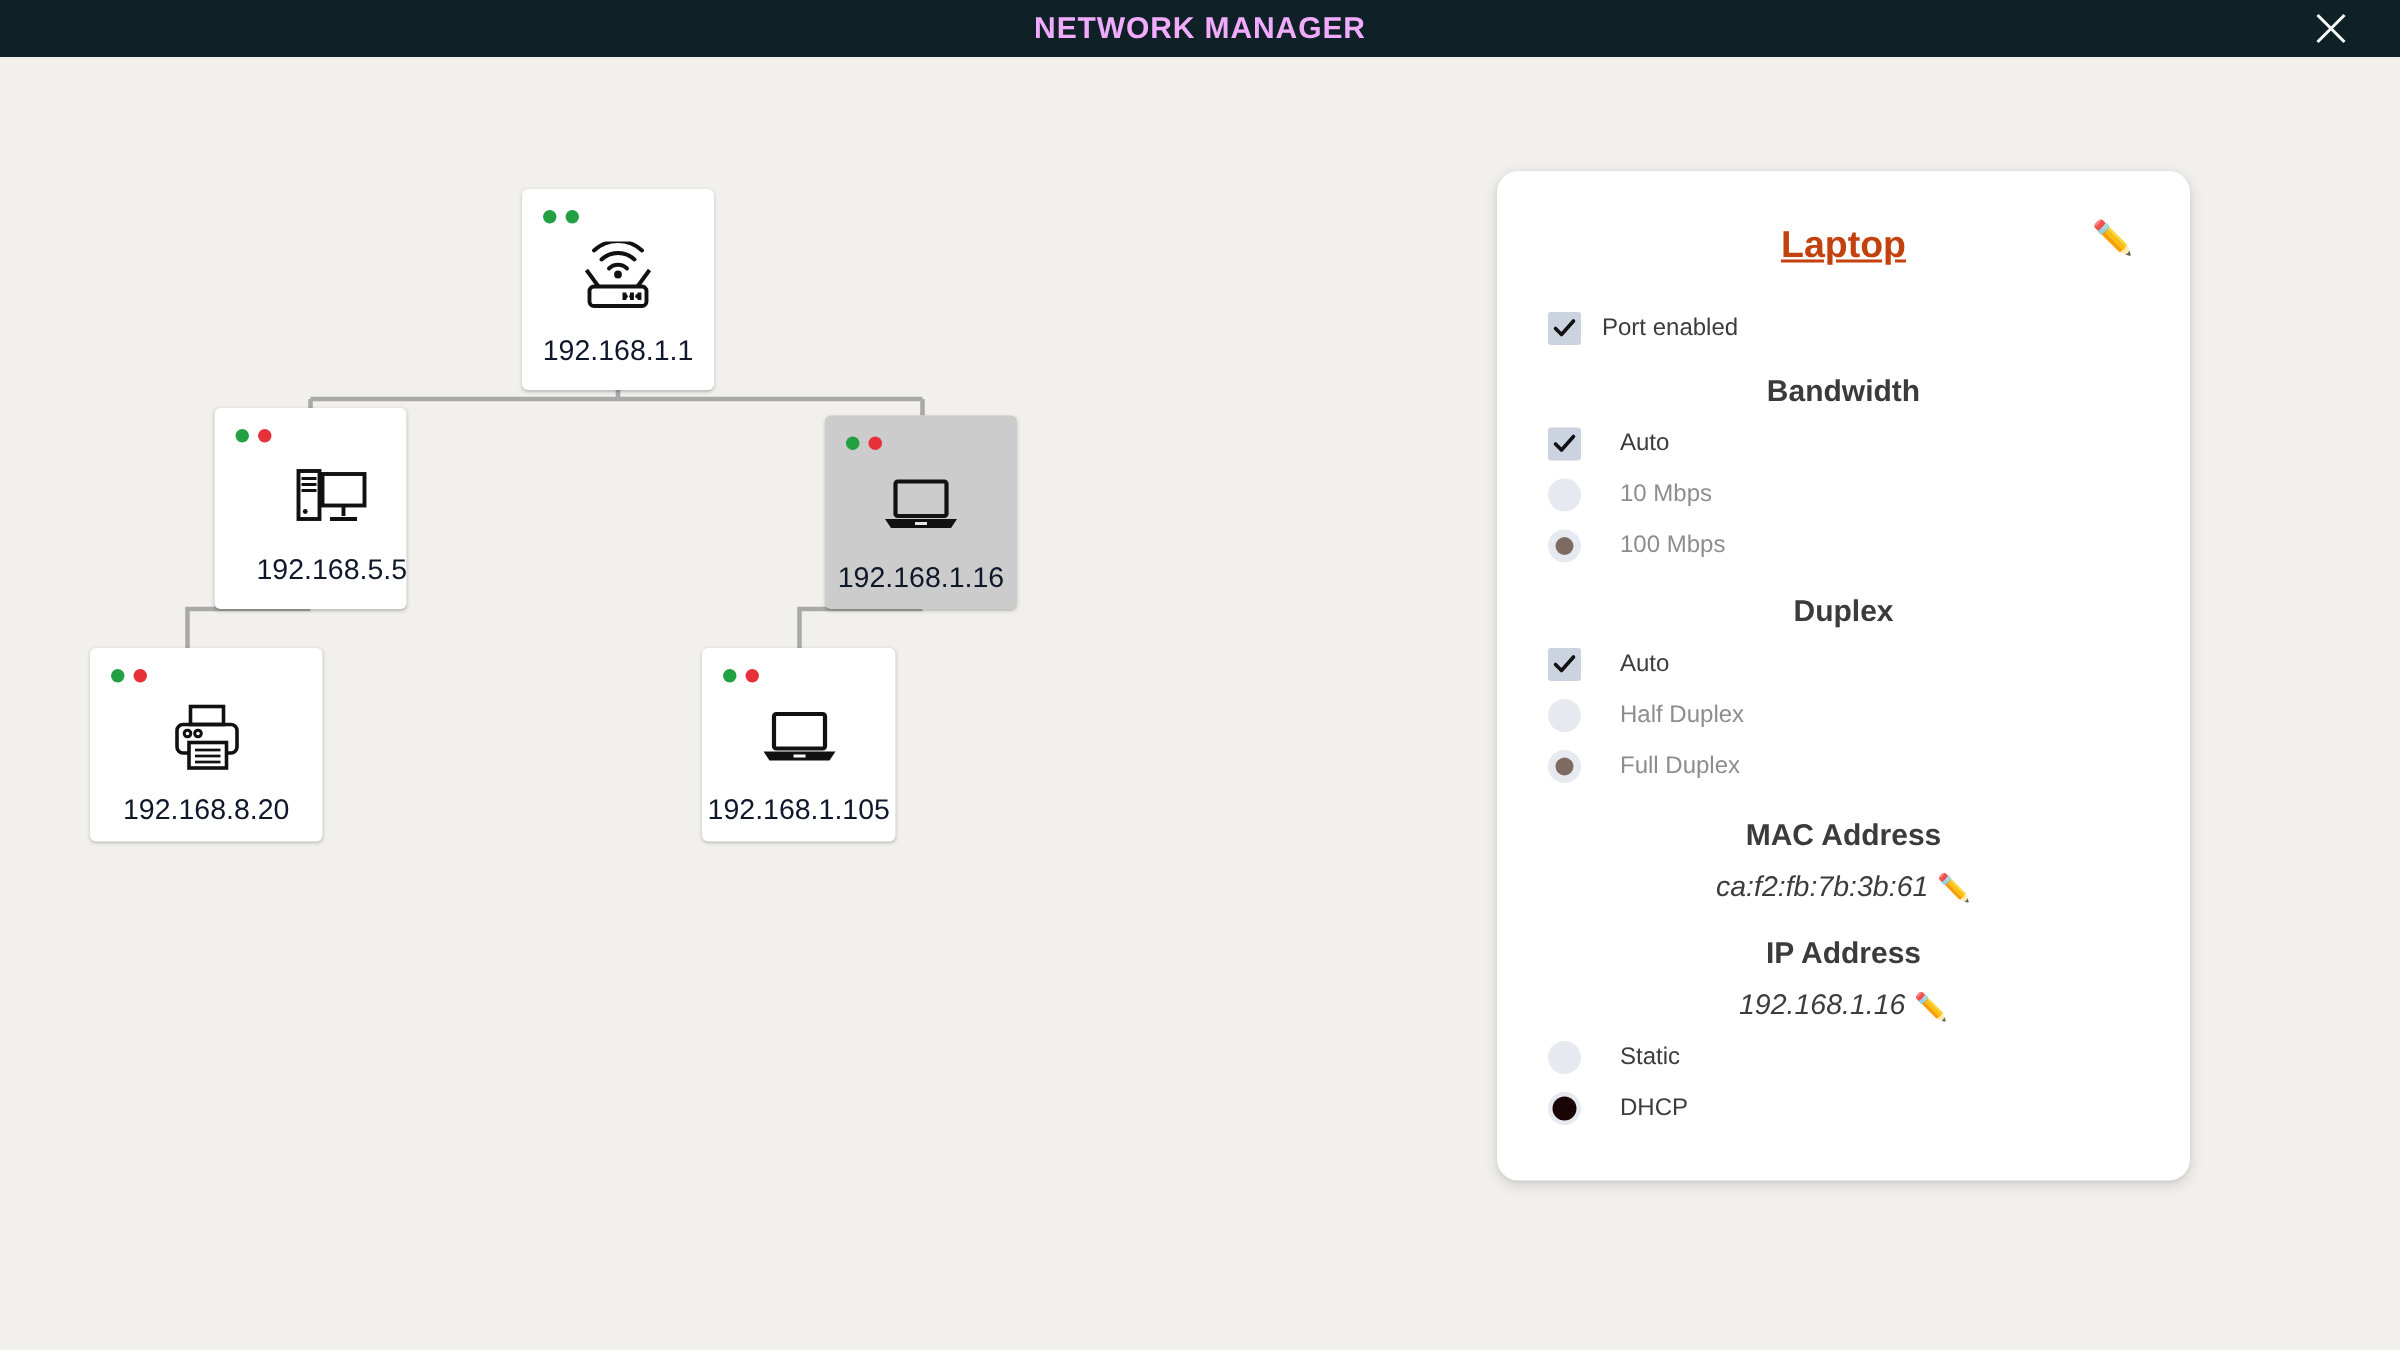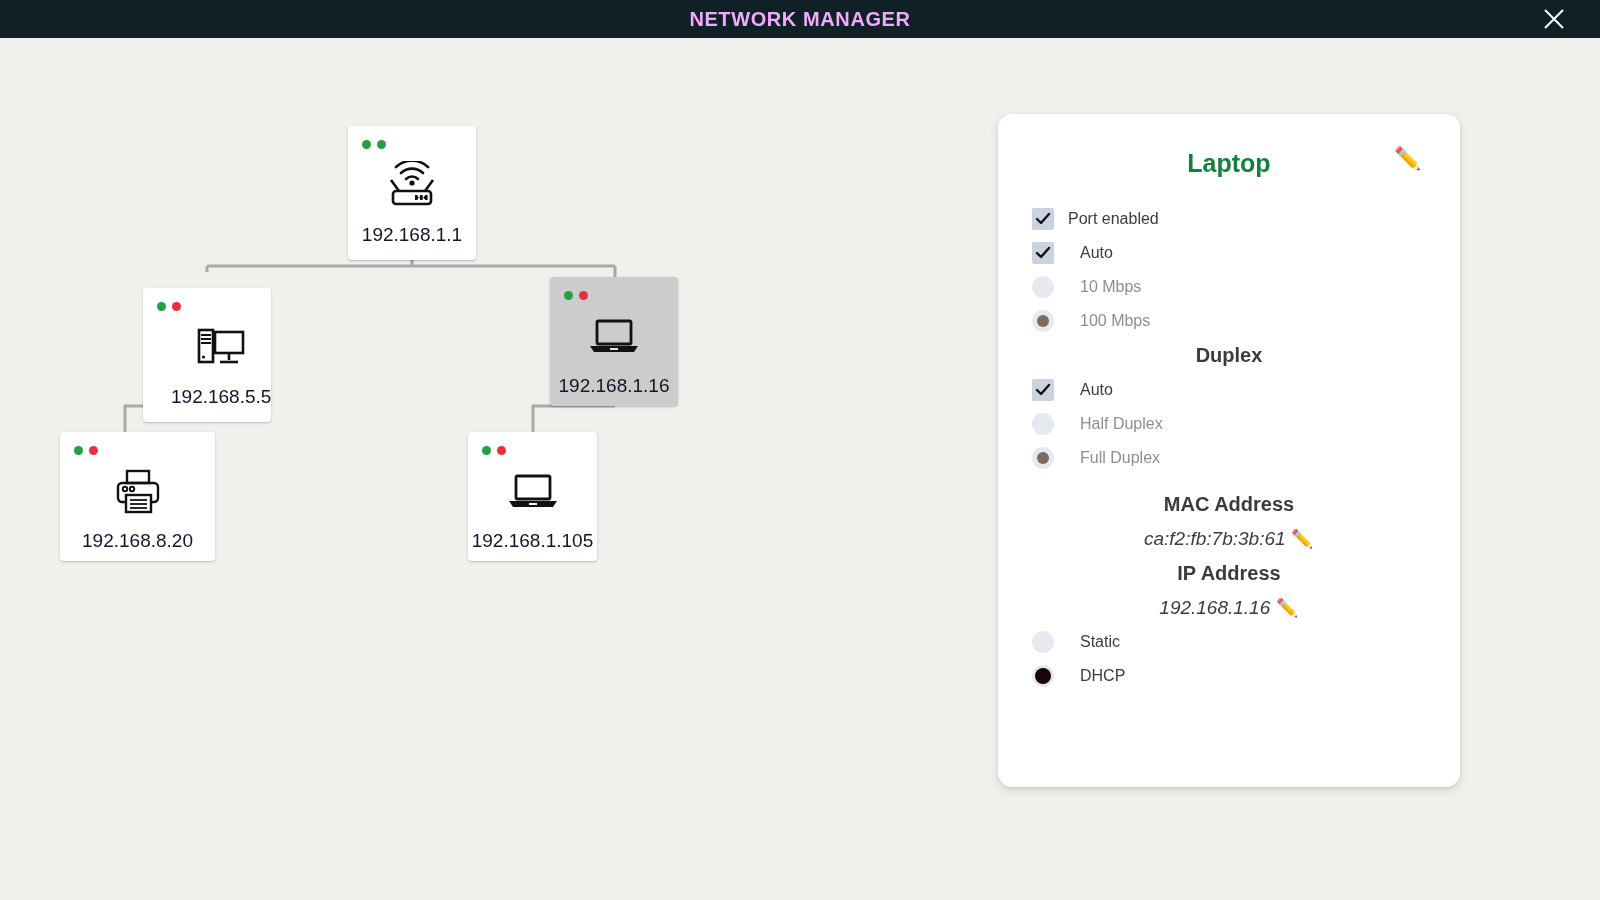--- a/index.html
+++ b/index.html
@@ -80,21 +80,21 @@
     border-radius: 14px;
     box-shadow: 0 3px 10px rgba(0,0,0,0.13), 0 1px 3px rgba(0,0,0,0.08);
     padding: 28px 34px 0 34px;
   }
   .panel-header {
     position: relative;
     display: flex; align-items: center; justify-content: center;
     height: 42px;
   }
   .panel-title {
-    font-size: 25px; font-weight: bold; color: #15803d;
+    font-size: 25px; font-weight: bold; color: #c2410c; text-decoration: underline;
   }
   .pencil {
     font-size: 22px; line-height: 1;
     cursor: pointer;
     user-select: none;
   }
   .pencil-abs { position: absolute; right: 4px; top: 6px; }
 
   .row {
     display: flex; align-items: center;
@@ -137,21 +137,21 @@
   .value-row {
     display: flex; align-items: center; justify-content: center;
     gap: 6px;
     height: 34px;
   }
   .value-text {
     font-size: 19px; font-style: italic; color: #3c3c3c;
   }
   .pencil-sm { font-size: 18px; }
   .mt18 { margin-top: 18px; }
-  .mt10 { margin-top: 6px; }
+  .mt10 { margin-top: 16px; }
 </style>
 </head>
 <body>
 
 <div class="titlebar">
   <div class="titlebar-title">NETWORK MANAGER</div>
   <div class="close-btn">
     <span>
       <svg width="26" height="26" viewBox="0 0 26 26">
         <path d="M4 4 L22 22 M22 4 L4 22" stroke="#ffffff" stroke-width="2" fill="none"></path>
@@ -195,21 +195,21 @@
         <rect x="44" y="34" width="2.6" height="5" fill="#111"></rect>
         <circle cx="31" cy="22" r="2.6" fill="#111"></circle>
         <path d="M25,18 A8.5,8.5 0 0,1 37,18" fill="none" stroke="#111" stroke-width="2.6" stroke-linecap="round"></path>
         <path d="M20,12 A16,16 0 0,1 42,12" fill="none" stroke="#111" stroke-width="2.6" stroke-linecap="round"></path>
         <path d="M15,6 A23.5,23.5 0 0,1 47,6" fill="none" stroke="#111" stroke-width="2.6" stroke-linecap="round"></path>
       </svg>
     </div>
     <div class="node-label">192.168.1.1</div>
   </div>
 
-  <div class="node" style="left:143px; top:250px; width:128px; height:134px;padding-left:28px;">
+  <div class="node" style="left:143px; top:234px; width:128px; height:134px;padding-left:28px;">
     <div class="node-dots">
       <span class="dot green"></span>
       <span class="dot red"></span>
     </div>
     <div class="node-icon">
       <svg width="60" height="48" viewBox="0 0 60 48">
         <rect x="8" y="6" width="14" height="32" fill="none" stroke="#111" stroke-width="2.6"></rect>
         <line x1="10" y1="11" x2="20" y2="11" stroke="#111" stroke-width="2"></line>
         <line x1="10" y1="15" x2="20" y2="15" stroke="#111" stroke-width="2"></line>
         <line x1="10" y1="19" x2="20" y2="19" stroke="#111" stroke-width="2"></line>
@@ -281,20 +281,21 @@
 
     <div class="row mt18">
       <span class="checkbox">
         <svg width="16" height="14" viewBox="0 0 16 14">
             <path d="M2,7 L6,11 L14,2" fill="none" stroke="#111" stroke-width="2.4" stroke-linecap="round" stroke-linejoin="round"></path>
           </svg>
       </span>
       <span class="row-text">Port enabled</span>
     </div>
 
+    <div class="section-head">Bandwidth</div>
 
     <div class="row">
       <span class="checkbox">
         <svg width="16" height="14" viewBox="0 0 16 14">
             <path d="M2,7 L6,11 L14,2" fill="none" stroke="#111" stroke-width="2.4" stroke-linecap="round" stroke-linejoin="round"></path>
           </svg>
       </span>
       <span class="row-text indent">Auto</span>
     </div>
 

